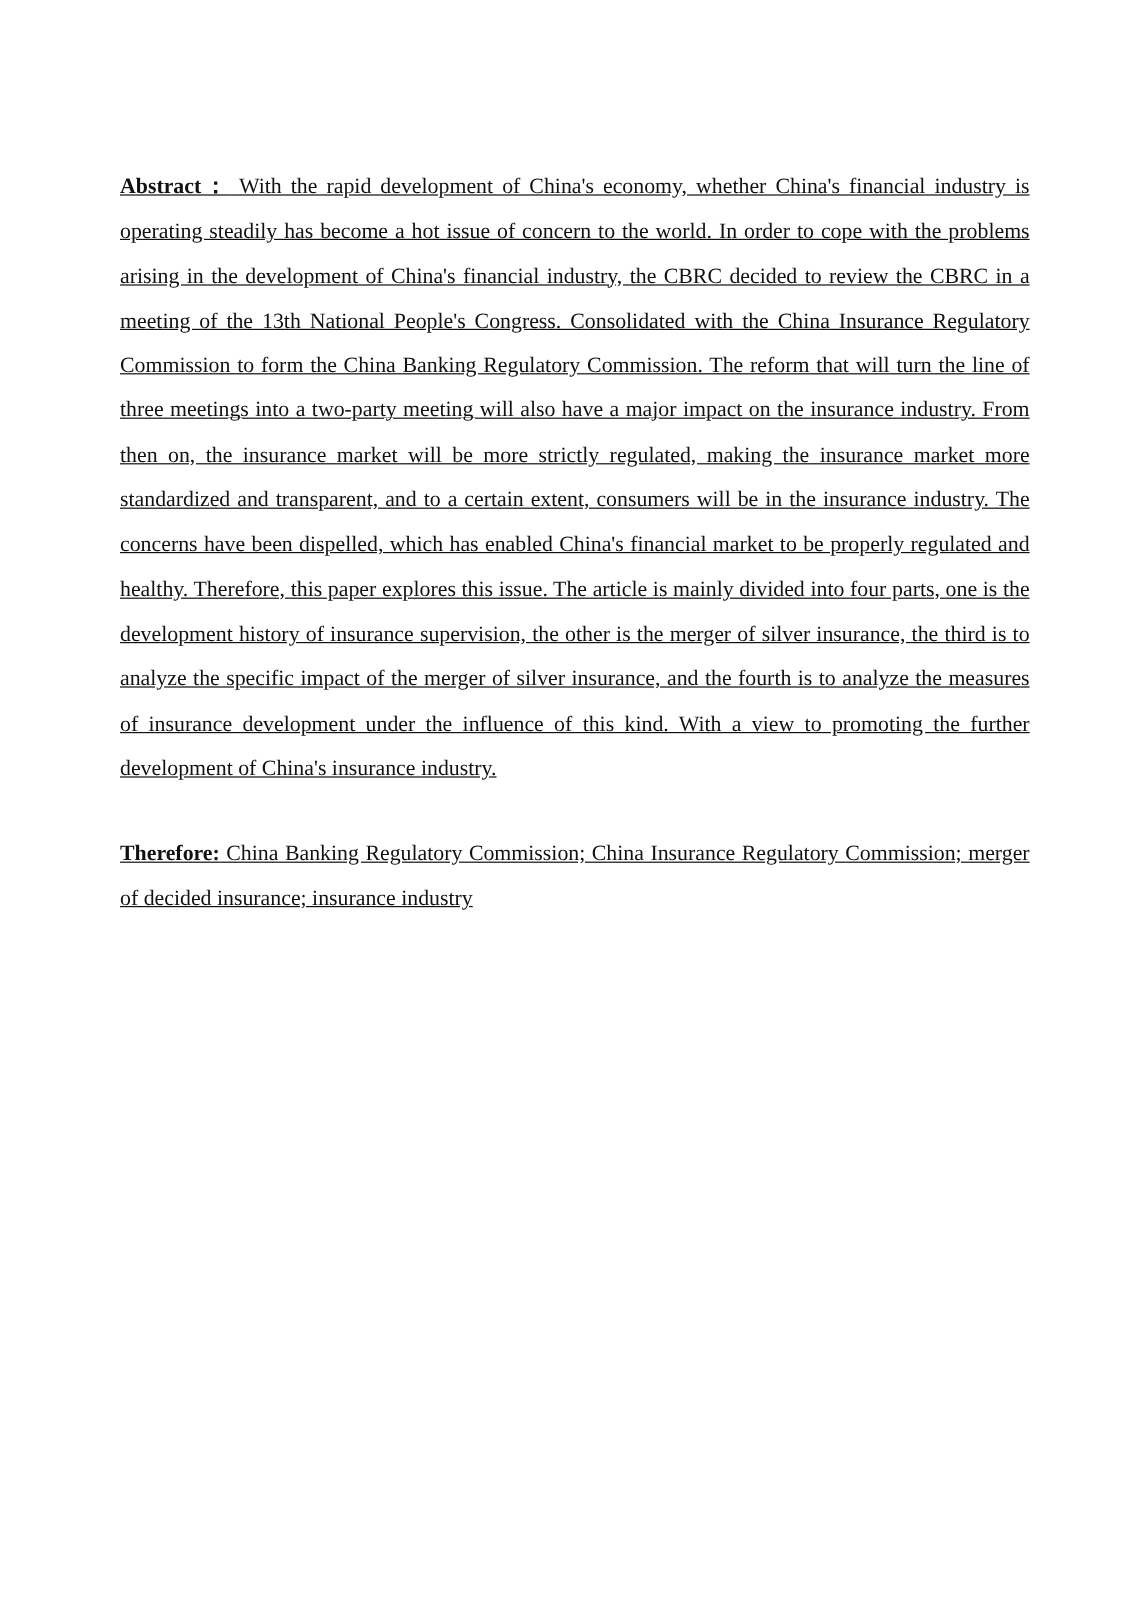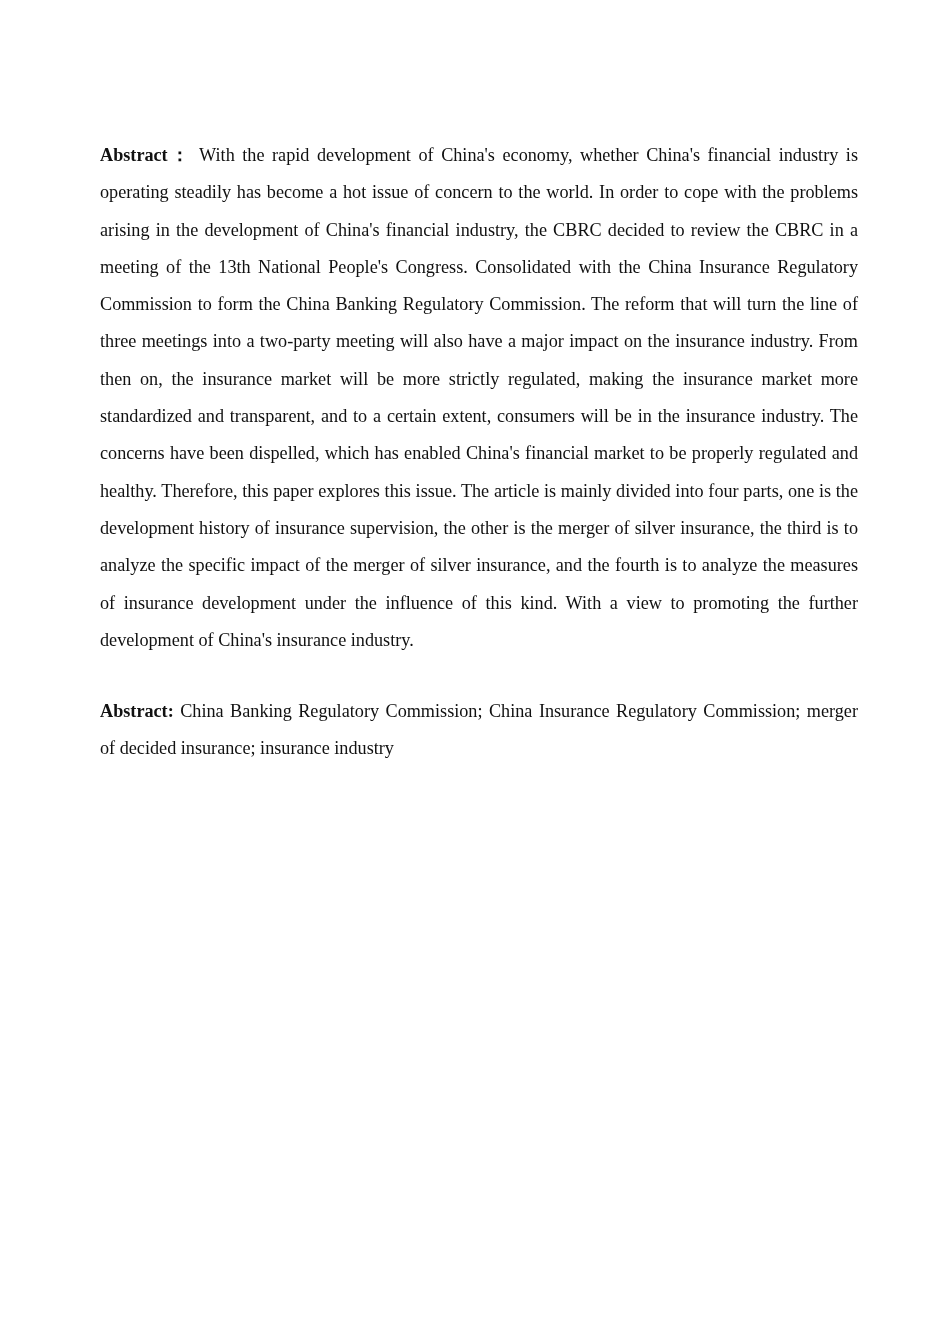--- a/index.html
+++ b/index.html
@@ -2,24 +2,25 @@
 <html><head>
 <meta charset="utf-8">
 <style>
   html, body { margin: 0; padding: 0; background: #ffffff; }
   body { width: 950px; height: 1344px; position: relative; overflow: hidden; }
   .page {
     position: absolute; left: 100px; top: 137px; width: 758px;
     font-family: "Liberation Serif", "DejaVu Serif", serif;
     font-size: 18.2px; line-height: 37.3px; color: #111111;
     text-align: justify;
+    text-decoration: underline;
   }
   .abstract { margin: 0; }
   .label { font-weight: bold; }
   .keywords { margin: 34px 0 0 0; }
 </style>
 </head>
 <body>
 
 <div class="page">
   <p class="abstract"><span class="label">Abstract：</span><span> With the rapid development of China's economy, whether China's financial industry is operating steadily has become a hot issue of concern to the world. In order to cope with the problems arising in the development of China's financial industry, the CBRC decided to review the CBRC in a meeting of the 13th National People's Congress. Consolidated with the China Insurance Regulatory Commission to form the China Banking Regulatory Commission. The reform that will turn the line of three meetings into a two-party meeting will also have a major impact on the insurance industry. From then on, the insurance market will be more strictly regulated, making the insurance market more standardized and transparent, and to a certain extent, consumers will be in the insurance industry. The concerns have been dispelled, which has enabled China's financial market to be properly regulated and healthy. Therefore, this paper explores this issue. The article is mainly divided into four parts, one is the development history of insurance supervision, the other is the merger of silver insurance, the third is to analyze the specific impact of the merger of silver insurance, and the fourth is to analyze the measures of insurance development under the influence of this kind. With a view to promoting the further development of China's insurance industry.</span></p>
-  <p class="keywords"><span class="label">Abstract:</span><span> China Banking Regulatory Commission; China Insurance Regulatory Commission; merger of decided insurance; insurance industry</span></p>
+  <p class="keywords"><span class="label">Therefore:</span><span> China Banking Regulatory Commission; China Insurance Regulatory Commission; merger of decided insurance; insurance industry</span></p>
 </div>
 
 </body></html>

